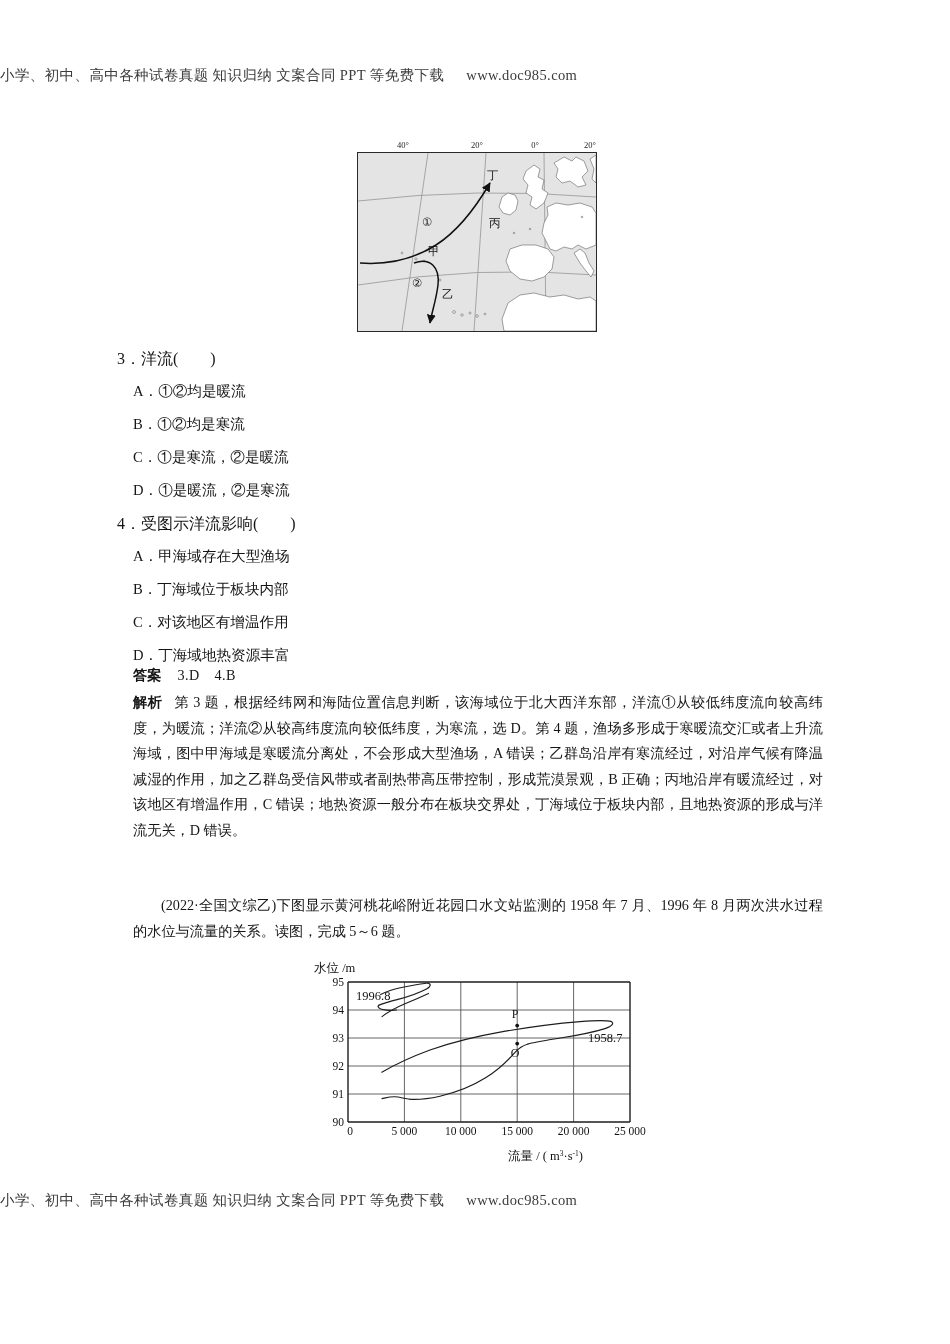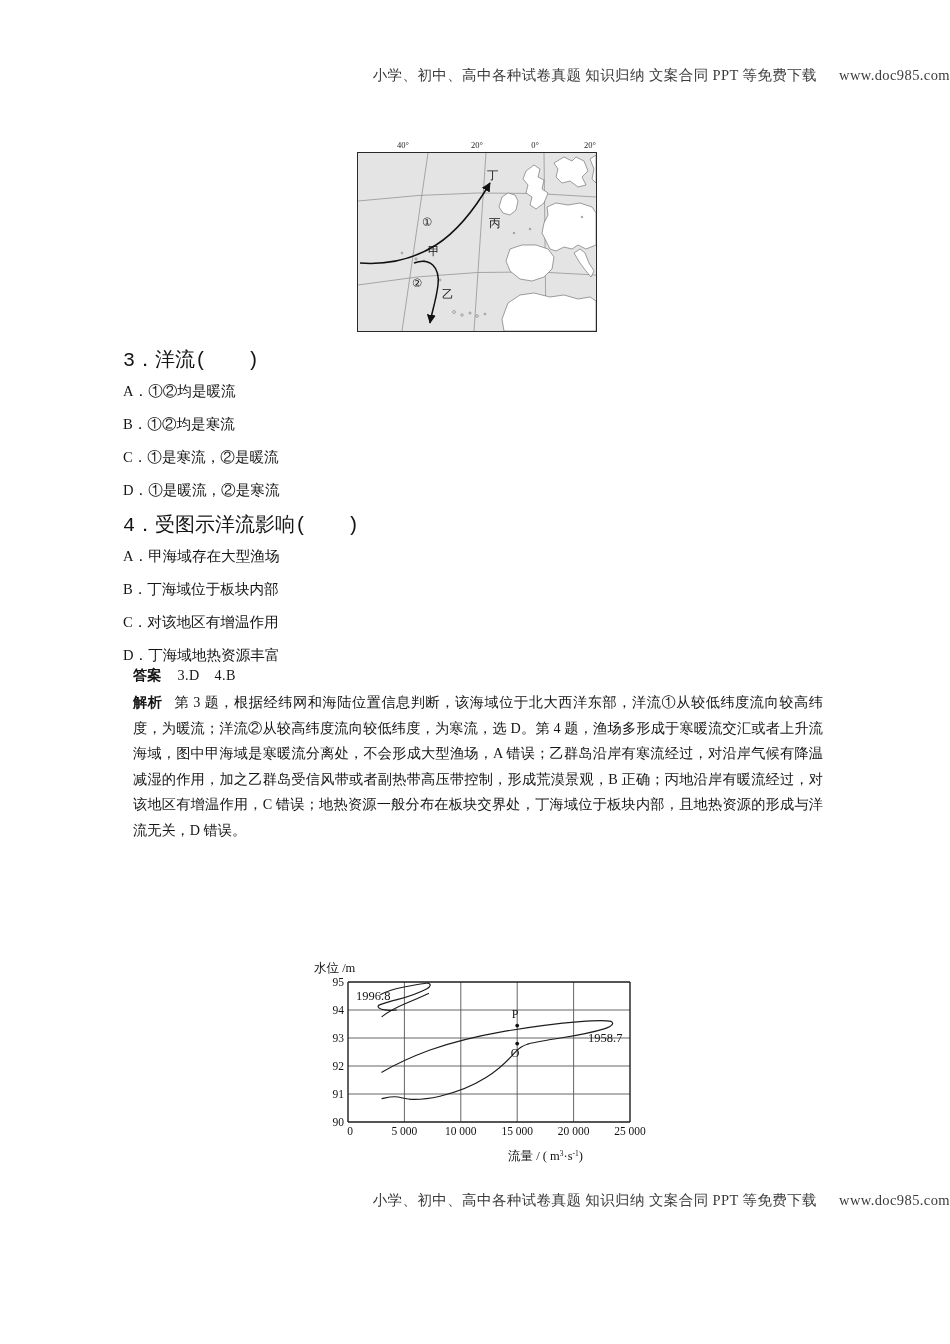--- a/index.html
+++ b/index.html
@@ -18,21 +18,21 @@
 
   .page {
     position: absolute;
     inset: 0;
   }
 
   .watermark {
     position: absolute;
     left: 0;
     width: 950px;
-    text-align: right;
+    text-align: left;
     font-size: 14.5px;
     color: #3b3b3b;
     letter-spacing: 0.4px;
     white-space: nowrap;
     font-family: "Liberation Serif", "DejaVu Serif", serif;
   }
   .watermark-top { top: 66px; }
   .watermark-bottom { top: 1191px; }
   .watermark .url {
     margin-left: 22px;
@@ -80,30 +80,29 @@
   .map-cnlabel {
     position: absolute;
     font-size: 11.5px;
     color: #111;
     font-family: "Liberation Serif", "DejaVu Serif", serif;
   }
 
   
   .q-line {
     position: absolute;
-    left: 123px;
-    font-size: 20px;
+    left: 117px;
+    font-size: 16px;
     line-height: 1;
     white-space: nowrap;
     color: #151515;
-    font-family: Liberation Mono, monospace;
   }
   .opt-line {
     position: absolute;
-    left: 123px;
+    left: 133px;
     font-size: 14.6px;
     line-height: 1;
     white-space: nowrap;
     color: #151515;
   }
 
   .ans-line {
     position: absolute;
     left: 133px;
     font-size: 14.2px;
@@ -278,20 +277,21 @@
   <div class="opt-line" style="top:648px;">D．丁海域地热资源丰富</div>
 
   <div class="ans-line" style="top:666px;">
     <span class="ans-label">答案</span><span class="ans-body">3.D　4.B</span>
   </div>
 
   <div class="exp-block">
     <span class="exp-label">解析</span><span>第 3 题，根据经纬网和海陆位置信息判断，该海域位于北大西洋东部，洋流①从较低纬度流向较高纬度，为暖流；洋流②从较高纬度流向较低纬度，为寒流，选 D。第 4 题，渔场多形成于寒暖流交汇或者上升流海域，图中甲海域是寒暖流分离处，不会形成大型渔场，A 错误；乙群岛沿岸有寒流经过，对沿岸气候有降温减湿的作用，加之乙群岛受信风带或者副热带高压带控制，形成荒漠景观，B 正确；丙地沿岸有暖流经过，对该地区有增温作用，C 错误；地热资源一般分布在板块交界处，丁海域位于板块内部，且地热资源的形成与洋流无关，D 错误。</span>
   </div>
 
+  <div class="stem-block">(2022·全国文综乙)下图显示黄河桃花峪附近花园口水文站监测的 1958 年 7 月、1996 年 8 月两次洪水过程的水位与流量的关系。读图，完成 5～6 题。</div>
 
   <div class="chart-wrap">
     <svg width="380" height="215" viewBox="0 0 380 215">
 
       <text class="axis-title" x="14" y="14">水位 /m</text>
 
       <g>
 
         <line class="grid-line" x1="48" y1="52" x2="330" y2="52"></line>
         <line class="grid-line" x1="48" y1="80" x2="330" y2="80"></line>

